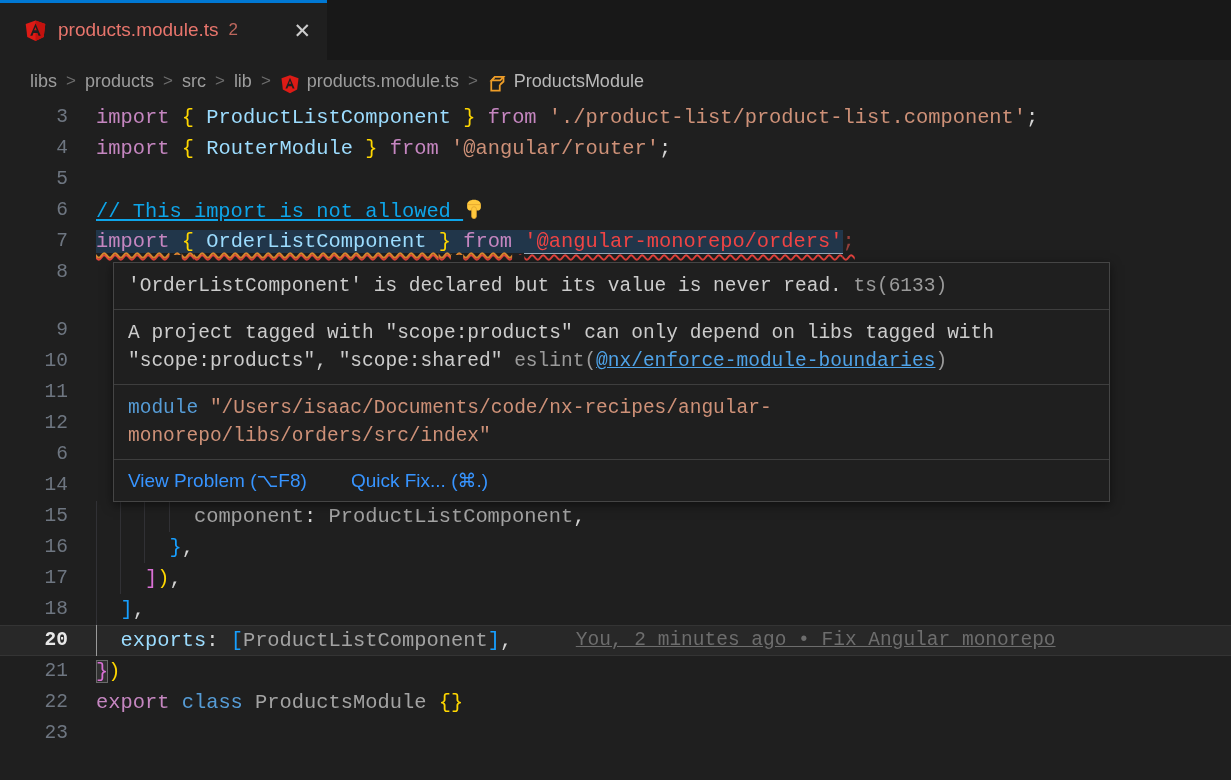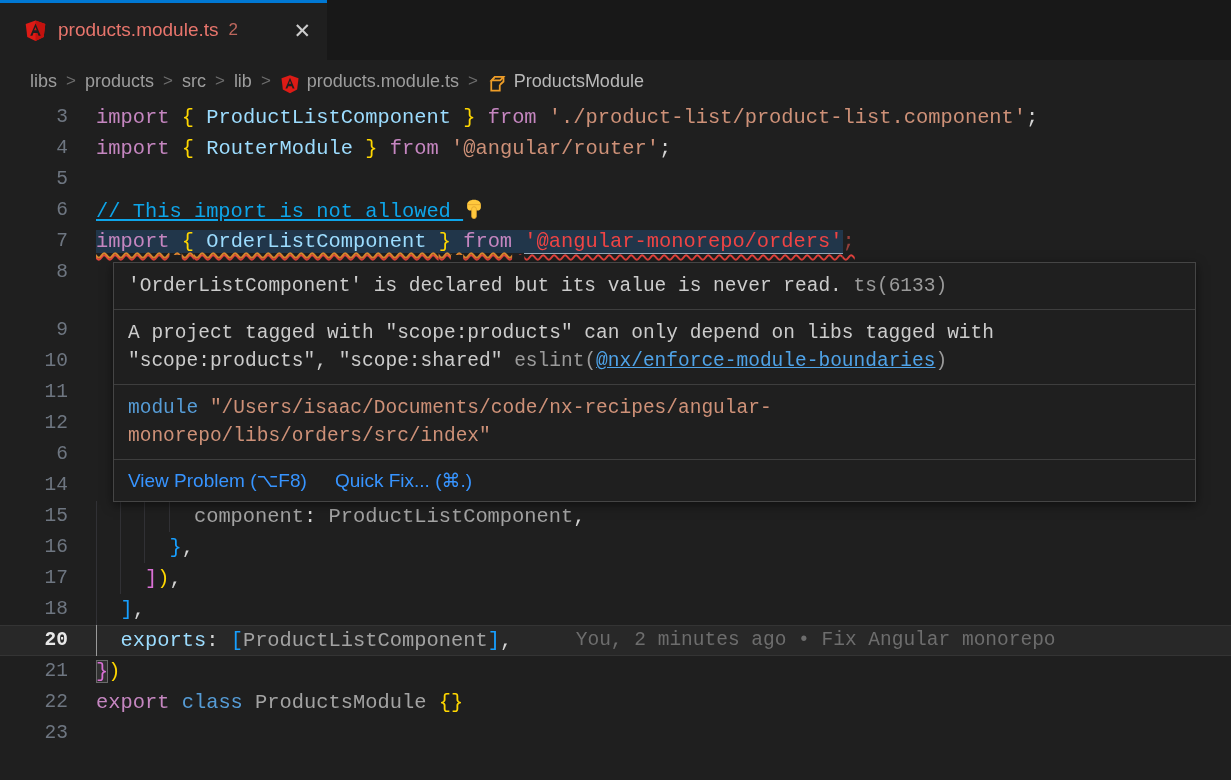--- a/index.html
+++ b/index.html
@@ -50,32 +50,32 @@
   .match{ box-shadow: inset 0 0 0 1px #6a6a6a; background:rgba(100,100,100,0.25); }
 
   .sqr { text-decoration-line:underline; text-decoration-style:wavy; text-decoration-color:#E5423D;
          text-decoration-thickness:2px; text-underline-offset:7px; text-decoration-skip-ink:none; }
   .sq2 { text-decoration-line:underline; text-decoration-style:wavy; text-decoration-color:#D8862D;
          text-decoration-thickness:2px; text-underline-offset:5px; text-decoration-skip-ink:none; }
 
   .guide { position:absolute; top:0; bottom:0; width:1px; background:#313135; }
   .guide.active { background:#9a9a9a; }
 
-  .blame { position:absolute; left:41ch; color:#6d6d6d; font-size:19.5px; }
+  .blame { position:absolute; left:41ch; color:#6d6d6d; font-size:19.5px;text-decoration:underline; }
 
   .emoji svg { position:relative; top:3px; }
 
   
-  .hover { position:absolute; left:113px; top:262px; width:1083px; background:#1f1f1f;
+  .hover { position:absolute; left:113px; top:262px; width:997px; background:#1f1f1f;
     border:1px solid #454545; box-shadow:0 3px 10px rgba(0,0,0,0.5); z-index:10;
     font-family:"Liberation Mono","DejaVu Sans Mono",monospace; font-size:19.5px; color:#cccccc; }
   .hsec { padding:9px 14px; border-bottom:1px solid #3e3e3e; white-space:pre-wrap; line-height:28px; }
   .hsec .dim { color:#9b9b9b; }
   .hlink { color:#4FA3E8; text-decoration:underline; cursor:pointer; }
-  .hactions { padding:8px 14px; display:flex; gap:28px;
+  .hactions { padding:8px 14px; display:flex; gap:44px;
     font-family:"Liberation Sans","DejaVu Sans",sans-serif; font-size:19px; line-height:25px; }
   .hactions a { color:#3794FF; cursor:pointer; text-decoration:none; }
 </style>
 </head>
 <body>
 
 <div class="tabbar">
   <div class="tab">
     <div class="tab-accent"></div>
     <span class="ng-icon">

